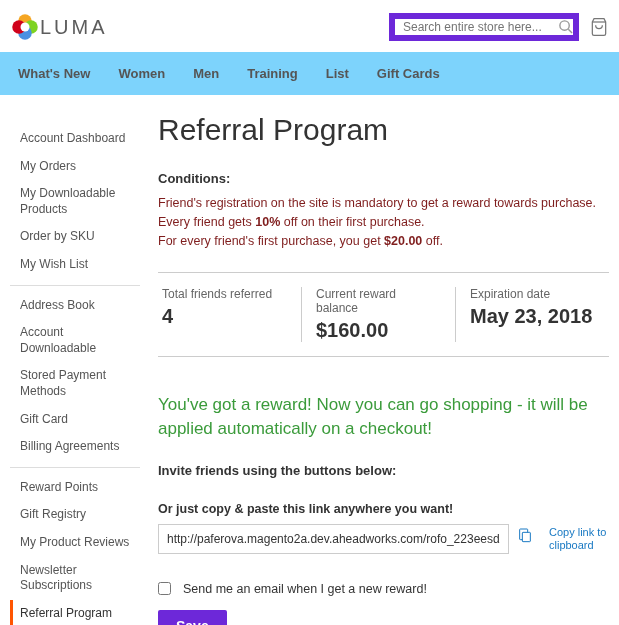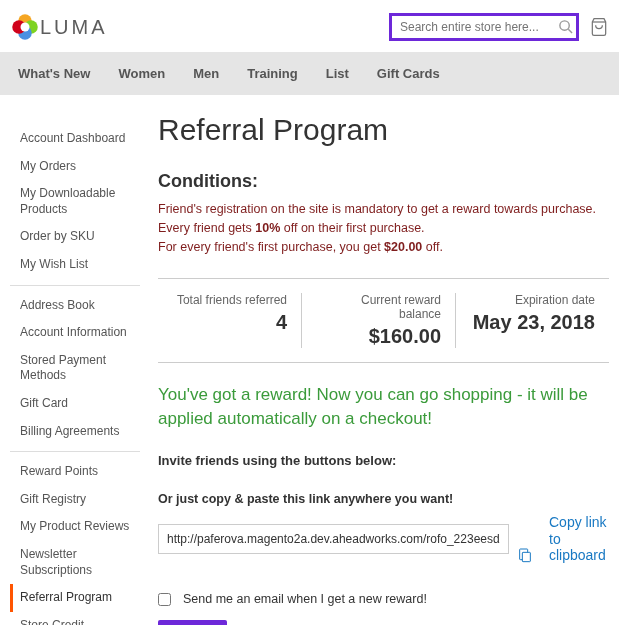--- a/index.html
+++ b/index.html
@@ -2,47 +2,47 @@
 <html><head>
 <meta charset="utf-8">
 <style>
 * { box-sizing: border-box; margin: 0; padding: 0; }
 body { font-family: -apple-system, Helvetica, Arial, sans-serif; font-size: 13px; color: #333; background: #fff; width: 619px; }
 .header { display: flex; align-items: center; padding: 12px 10px 10px; }
 .logo-wrap { display: flex; align-items: center; gap: 0; }
 .logo-text { font-size: 20px; font-weight: 400; letter-spacing: 3px; color: #5c5c5c; }
 .header-right { margin-left: auto; display: flex; align-items: center; gap: 10px; }
 .search-box { position: relative; width: 190px; }
-.search-input { width: 100%; height: 28px; border: 3px solid #6d28d9; padding: 4px 28px 4px 8px; font-size: 12px; color: #888; }
+.search-input { width: 100%; height: 28px; border: 6px solid #6d28d9; padding: 4px 28px 4px 8px; font-size: 12px; color: #888; }
 .search-icon { position: absolute; right: 6px; top: 6px; color: #888; }
 .cart-icon { color: #888; }
-.topnav { background: #e5e5e5; display: flex; gap: 0; padding: 0 4px; }
+.topnav { background: #7dd3fc; display: flex; gap: 0; padding: 0 4px; }
 .topnav a { display: block; padding: 14px 14px; color: #555; text-decoration: none; font-size: 13px; font-weight: 600; }
 .container { display: flex; padding: 18px 10px 20px; gap: 0; }
 .sidebar { width: 130px; flex-shrink: 0; padding-top: 6px; }
 .side-group { border-bottom: 1px solid #ddd; padding: 6px 0; }
 .side-group:last-child { border-bottom: none; }
 .side-item { padding: 6px 4px 6px 10px; color: #555; font-size: 12px; cursor: pointer; line-height: 1.3; }
 .side-item.active { border-left: 3px solid #ff5501; color: #333; padding-left: 7px; font-weight: 400; }
 .main { flex: 1; padding-left: 18px; min-width: 0; }
 h1 { font-size: 30px; font-weight: 300; color: #333; margin-bottom: 24px; }
-.cond-head { font-weight: 600; font-size: 18px; margin-bottom: 8px; }
+.cond-head { font-weight: 600; font-size: 13px; margin-bottom: 8px; }
 .cond-body { font-size: 12.5px; line-height: 1.5; color: #7f1d1d; margin-bottom: 22px; }
-.stats { display: flex; border-top: 1px solid #ccc; border-bottom: 1px solid #ccc; padding: 14px 0; margin-bottom: 20px; text-align: right; }
+.stats { display: flex; border-top: 1px solid #ccc; border-bottom: 1px solid #ccc; padding: 14px 0; margin-bottom: 36px; }
 .stat { flex: 1; padding: 0 14px; border-right: 1px solid #ccc; }
 .stat:first-child { padding-left: 4px; }
 .stat:last-child { border-right: none; }
 .stat-label { font-size: 12px; color: #666; margin-bottom: 4px; }
 .stat-val { font-size: 20px; font-weight: 600; color: #333; }
 .reward-msg { font-size: 17px; color: #3b9b3b; line-height: 1.4; margin-bottom: 22px; }
 .invite-head { font-weight: 600; font-size: 13px; margin-bottom: 24px; }
 .copy-label { font-weight: 600; font-size: 12.5px; margin-bottom: 8px; }
 .link-row { display: flex; align-items: center; gap: 8px; margin-bottom: 28px; }
 .link-input { flex: 1; height: 30px; border: 1px solid #ccc; padding: 4px 8px; font-size: 12px; color: #333; min-width: 0; }
-.copy-btn { display: flex; align-items: flex-end; gap: 16px; color: #1979c3; font-size: 14px; line-height: 1.2; cursor: pointer; }
+.copy-btn { display: flex; align-items: flex-start; gap: 16px; color: #1979c3; font-size: 11px; line-height: 1.2; cursor: pointer; }
 .check-row { display: flex; align-items: center; gap: 12px; font-size: 12.5px; color: #333; margin-bottom: 14px; }
 .check-row input { width: 13px; height: 13px; }
 .save-btn { background: #6d28d9; color: #fff; border: none; padding: 8px 18px; font-size: 14px; font-weight: 600; border-radius: 2px; cursor: pointer; text-align: center; }
 </style>
 </head>
 <body>
 
 <div class="header">
   <div class="logo-wrap">
     <svg width="30" height="30" viewBox="0 0 40 40">
@@ -83,21 +83,21 @@
   <aside class="sidebar" id="sidebar">
       <div class="side-group">
         <div class="side-item">Account Dashboard</div>
         <div class="side-item">My Orders</div>
         <div class="side-item">My Downloadable Products</div>
         <div class="side-item">Order by SKU</div>
         <div class="side-item">My Wish List</div>
       </div>
       <div class="side-group">
         <div class="side-item">Address Book</div>
-        <div class="side-item">Account Information</div>
+        <div class="side-item">Account Downloadable</div>
         <div class="side-item">Stored Payment Methods</div>
         <div class="side-item">Gift Card</div>
         <div class="side-item">Billing Agreements</div>
       </div>
       <div class="side-group">
         <div class="side-item">Reward Points</div>
         <div class="side-item">Gift Registry</div>
         <div class="side-item">My Product Reviews</div>
         <div class="side-item">Newsletter Subscriptions</div>
         <div class="side-item active">Referral Program</div>

